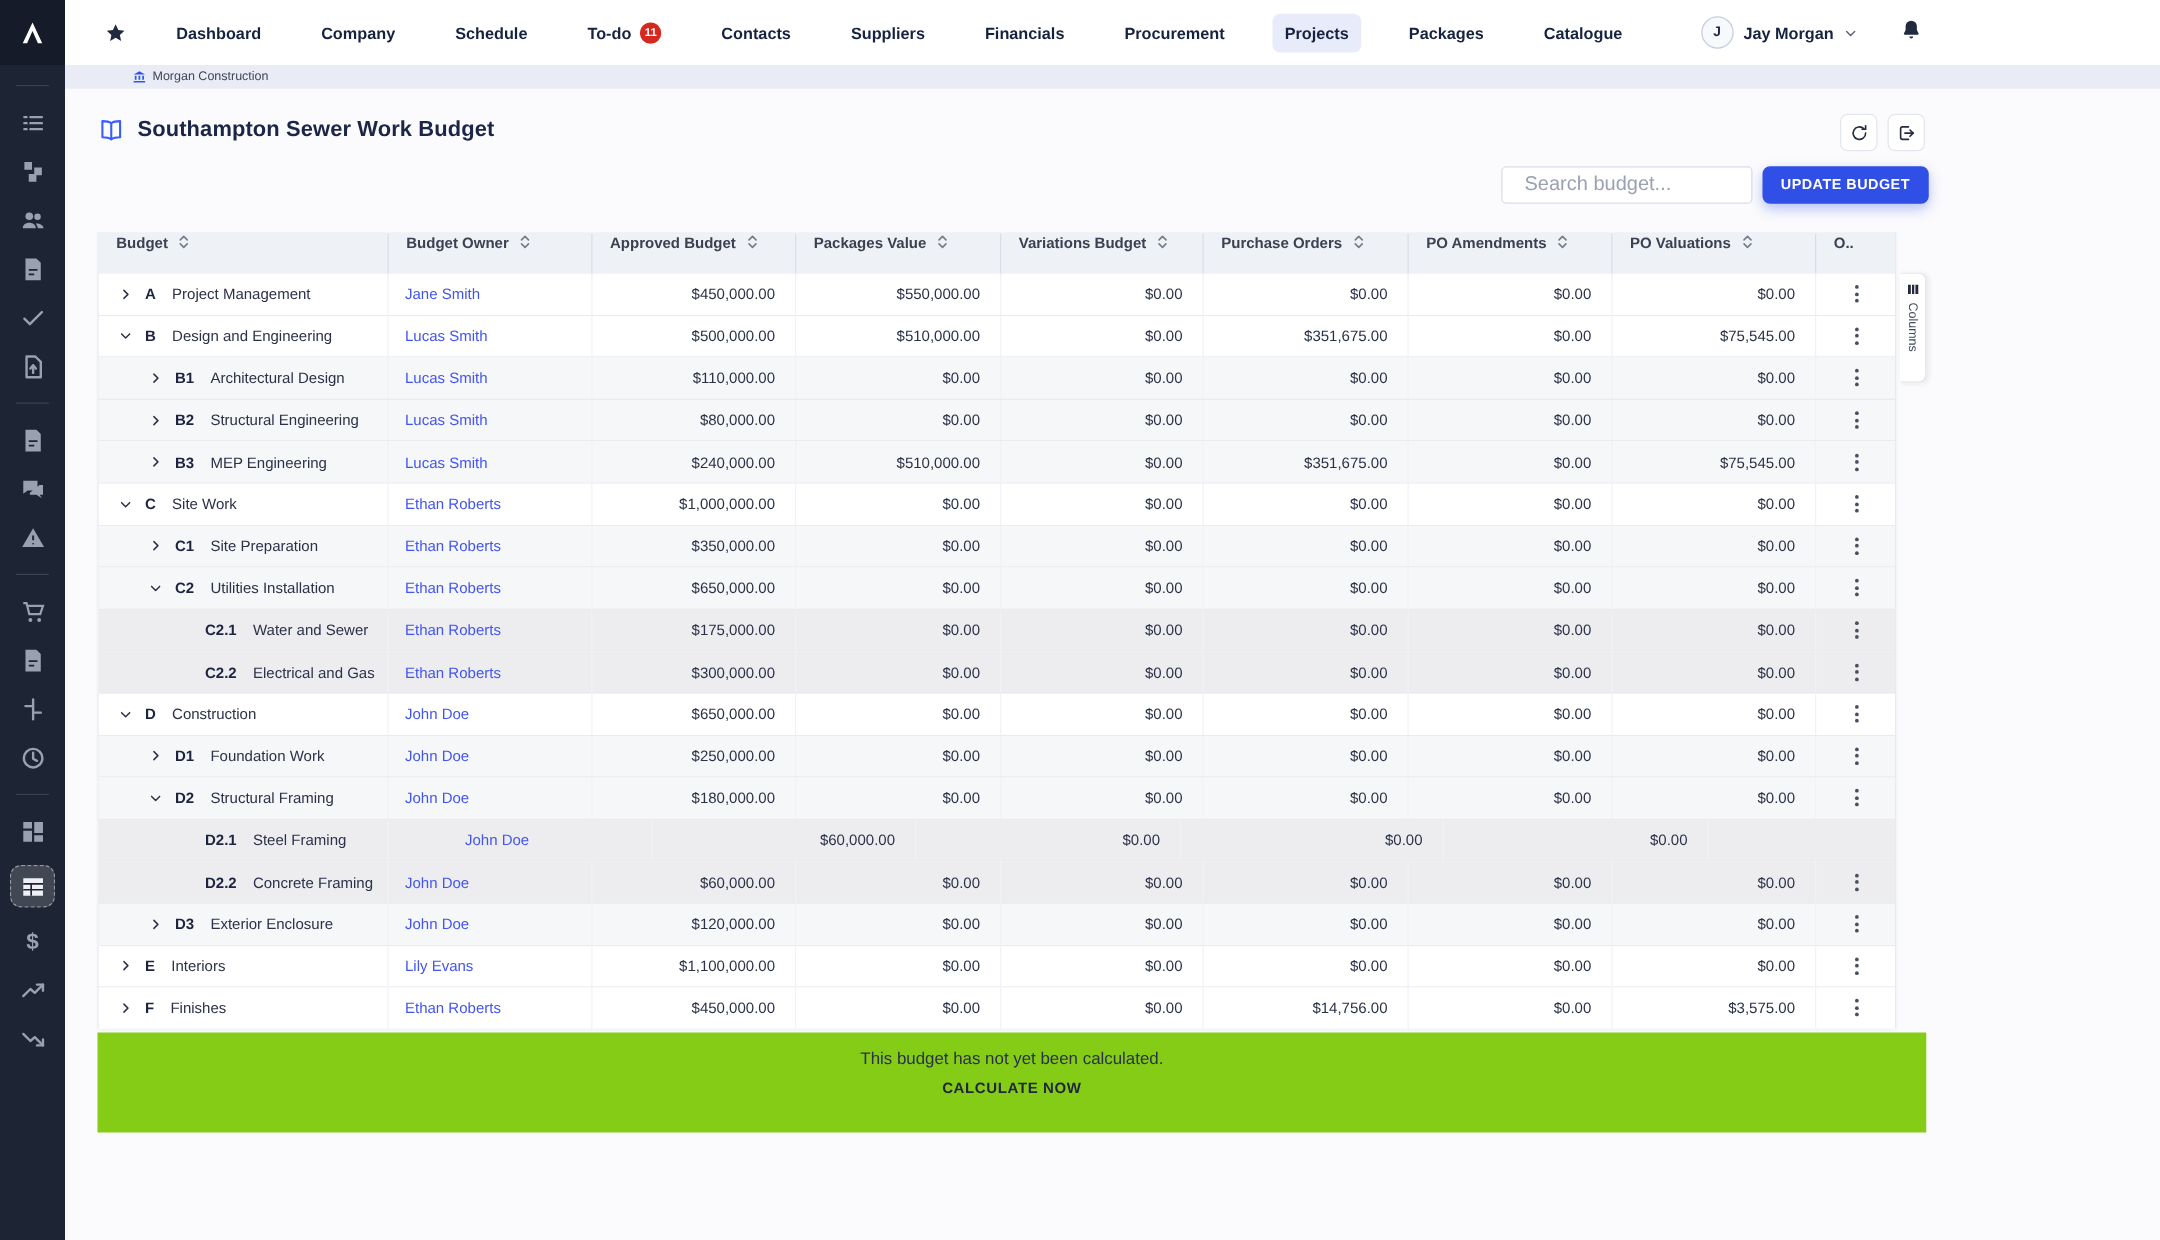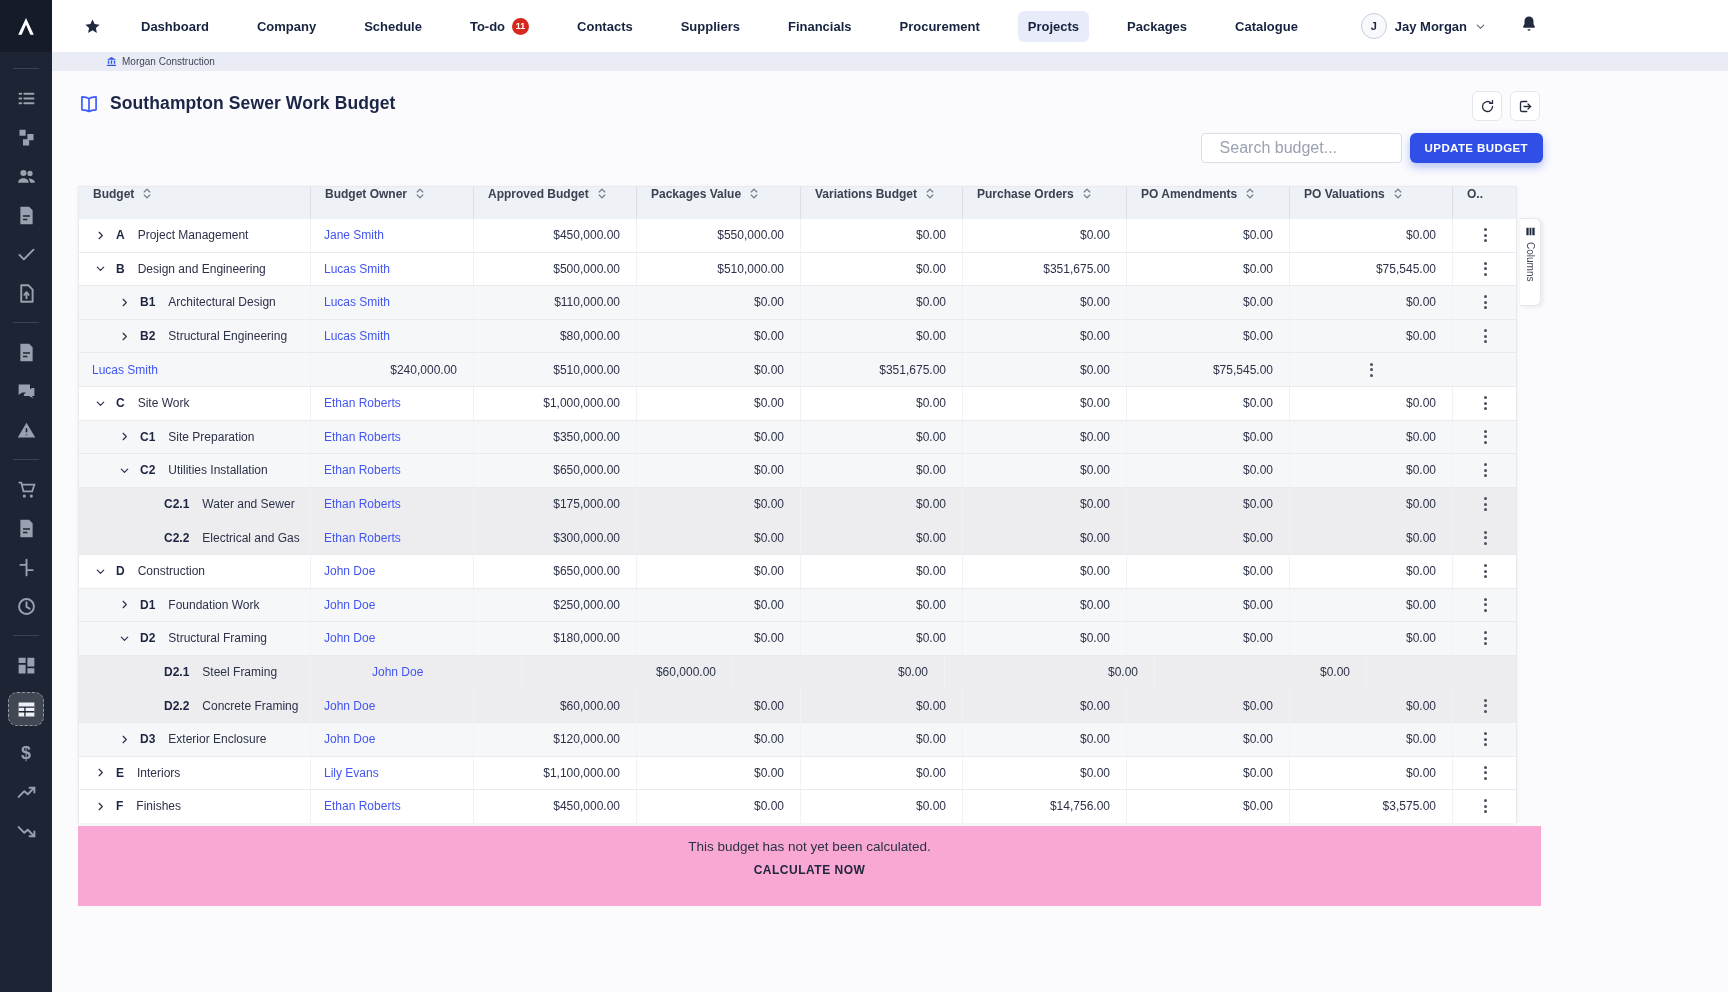--- a/index.html
+++ b/index.html
@@ -93,21 +93,21 @@
   
   .columns-tab { position:absolute; left:1468px; top:147px; width:21px; height:88px;
                  background:#fff; border:1px solid #e4e7ee; border-left:none;
                  border-radius:0 6px 6px 0; box-shadow:2px 1px 4px rgba(20,30,60,.08);
                  display:flex; flex-direction:column; align-items:center; gap:5px;
                  padding-top:7px; cursor:pointer; }
   .columns-tab .vlabel { writing-mode:vertical-rl; font-size:10px; color:#434a5c; }
 
   
   .footer-bar { position:absolute; left:26px; top:755px; width:1463px; height:80px;
-                background:#f9a8d4; display:flex; flex-direction:column;
+                background:#84cc16; display:flex; flex-direction:column;
                 align-items:center; padding-top:13px; gap:9px; }
   .footer-msg { font-size:13.5px; color:#2b3147; }
   .footer-action { background:none; border:none; font-family:"Liberation Sans",sans-serif;
                    font-size:12px; font-weight:700; letter-spacing:.5px; color:#20273c;
                    cursor:pointer; }
 </style>
 </head>
 <body>
 
 <aside class="sidebar">
@@ -494,20 +494,29 @@
           <div class="cell num">$0.00</div>
           <div class="cell menu-cell">
             <span class="kebab">
               <i></i>
               <i></i>
               <i></i>
             </span>
           </div>
         </div>
         <div class="trow lvl1" style="grid-template-columns: 232px 163px 163px 164px 162px 164px 163px 163px 65px;">
+          <div class="cell budget-cell">
+            <span class="chev" style="margin-left: 40px;">
+              <svg width="11" height="11" viewBox="0 0 24 24" fill="none" stroke="currentColor" stroke-width="2.6" stroke-linecap="round" stroke-linejoin="round">
+                <polyline points="9 5 16 12 9 19"></polyline>
+              </svg>
+            </span>
+            <span class="code">B3</span>
+            <span class="rname">MEP Engineering</span>
+          </div>
           <div class="cell owner-cell">
             <span class="owner-link">Lucas Smith</span>
           </div>
           <div class="cell num">$240,000.00</div>
           <div class="cell num">$510,000.00</div>
           <div class="cell num">$0.00</div>
           <div class="cell num">$351,675.00</div>
           <div class="cell num">$0.00</div>
           <div class="cell num">$75,545.00</div>
           <div class="cell menu-cell">

